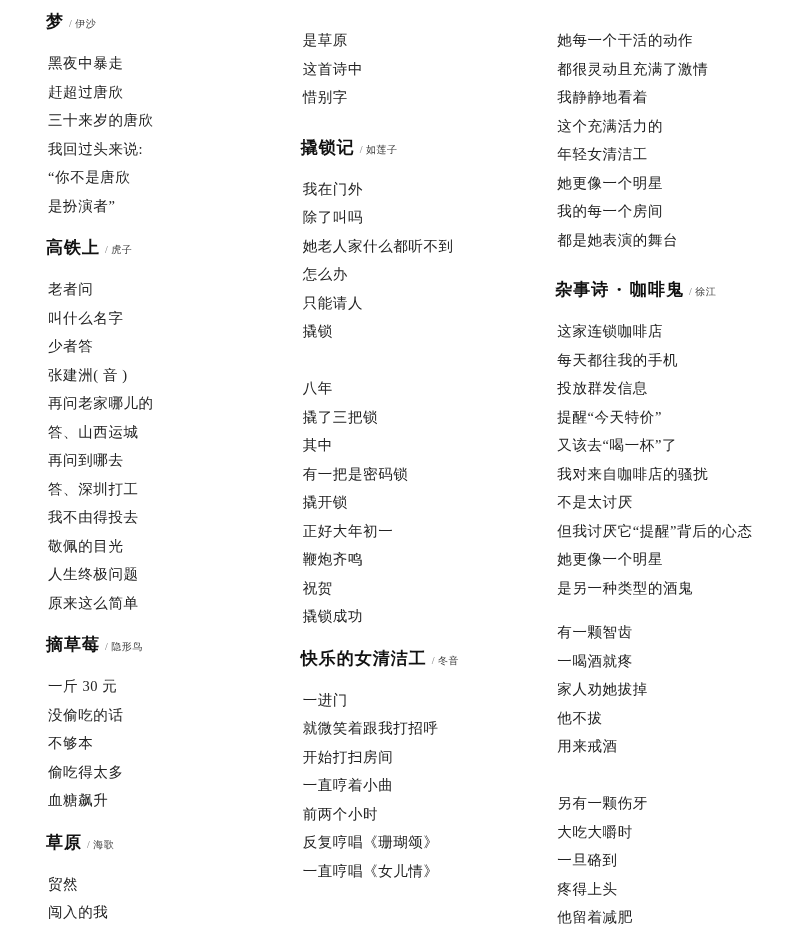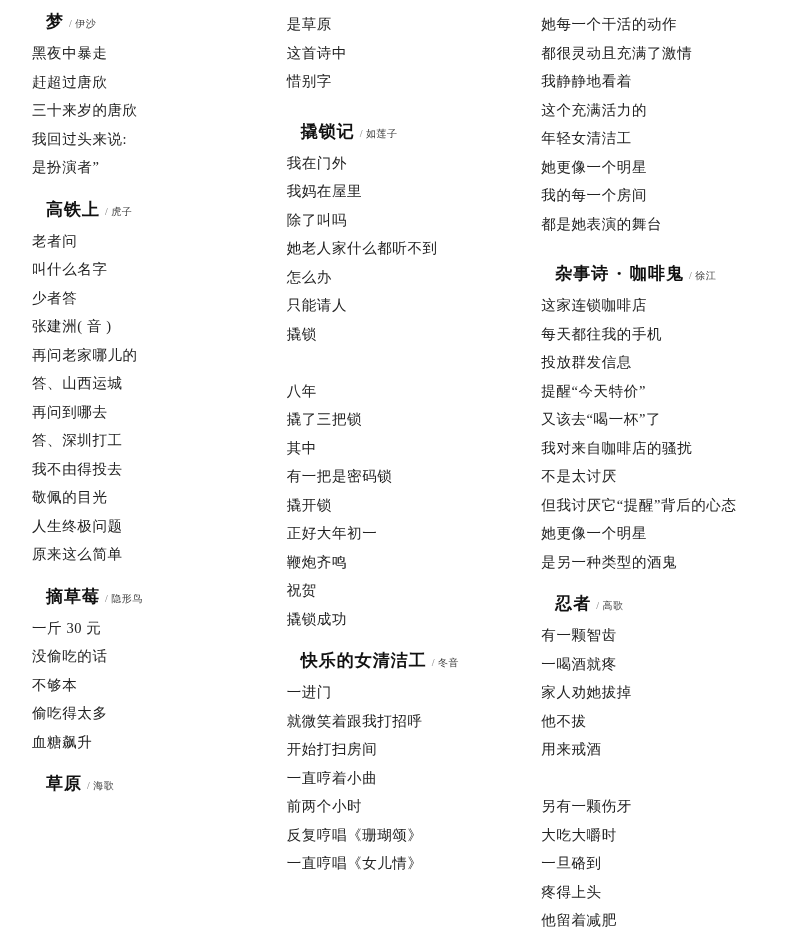--- a/index.html
+++ b/index.html
@@ -56,21 +56,21 @@
     font-size: 10px;
     color: #3a3a3a;
     margin-left: 5px;
     letter-spacing: 0.5px;
   }
   .poem-author .slash {
     color: #777;
     margin-right: 3px;
   }
   .poem-body {
-    margin: 0;
+    margin: 16px;
     padding: 0;
   }
   .line {
     font-size: 14.5px;
     line-height: 28.5px;
     letter-spacing: 0.6px;
     color: #222;
     white-space: pre;
   }
   .line.blank {
@@ -90,20 +90,21 @@
       <div class="poem">
         <div class="poem-title-row">
           <span class="poem-title">梦</span>
           <span class="poem-author"><span class="slash">/</span><span>伊沙</span></span>
         </div>
         <div class="poem-body">
           <div class="line">黑夜中暴走</div>
           <div class="line">赶超过唐欣</div>
           <div class="line">三十来岁的唐欣</div>
           <div class="line">我回过头来说:</div>
+          <div class="line">“你不是唐欣</div>
           <div class="line">是扮演者”</div>
         </div>
       </div>
 
       <div class="poem">
         <div class="poem-title-row">
           <span class="poem-title">高铁上</span>
           <span class="poem-author"><span class="slash">/</span><span>虎子</span></span>
         </div>
         <div class="poem-body">
@@ -134,41 +135,44 @@
           <div class="line">偷吃得太多</div>
           <div class="line">血糖飙升</div>
         </div>
       </div>
 
       <div class="poem">
         <div class="poem-title-row">
           <span class="poem-title">草原</span>
           <span class="poem-author"><span class="slash">/</span><span>海歌</span></span>
         </div>
+        <div class="poem-body">
+          <div class="line">贸然</div>
+          <div class="line">闯入的我</div>
+        </div>
       </div>
     </div>
 
     <div class="column">
       <div class="poem">
         <div class="poem-body">
           <div class="line">是草原</div>
           <div class="line">这首诗中</div>
           <div class="line">惜别字</div>
         </div>
       </div>
 
       <div class="poem">
         <div class="spacer-top"></div>
         <div class="poem-title-row">
           <span class="poem-title">撬锁记</span>
           <span class="poem-author"><span class="slash">/</span><span>如莲子</span></span>
         </div>
         <div class="poem-body">
           <div class="line">我在门外</div>
-          <div class="line">我妈在屋里</div>
           <div class="line">除了叫吗</div>
           <div class="line">她老人家什么都听不到</div>
           <div class="line">怎么办</div>
           <div class="line">只能请人</div>
           <div class="line">撬锁</div>
           <div class="line blank"></div>
           <div class="line">八年</div>
           <div class="line">撬了三把锁</div>
           <div class="line">其中</div>
           <div class="line">有一把是密码锁</div>
@@ -225,24 +229,20 @@
           <div class="line">又该去“喝一杯”了</div>
           <div class="line">我对来自咖啡店的骚扰</div>
           <div class="line">不是太讨厌</div>
           <div class="line">但我讨厌它“提醒”背后的心态</div>
           <div class="line">她更像一个明星</div>
           <div class="line">是另一种类型的酒鬼</div>
         </div>
       </div>
 
       <div class="poem">
-        <div class="poem-title-row">
-          <span class="poem-title">忍者</span>
-          <span class="poem-author"><span class="slash">/</span><span>高歌</span></span>
-        </div>
         <div class="poem-body">
           <div class="line">有一颗智齿</div>
           <div class="line">一喝酒就疼</div>
           <div class="line">家人劝她拔掉</div>
           <div class="line">他不拔</div>
           <div class="line">用来戒酒</div>
           <div class="line blank"></div>
           <div class="line">另有一颗伤牙</div>
           <div class="line">大吃大嚼时</div>
           <div class="line">一旦硌到</div>

